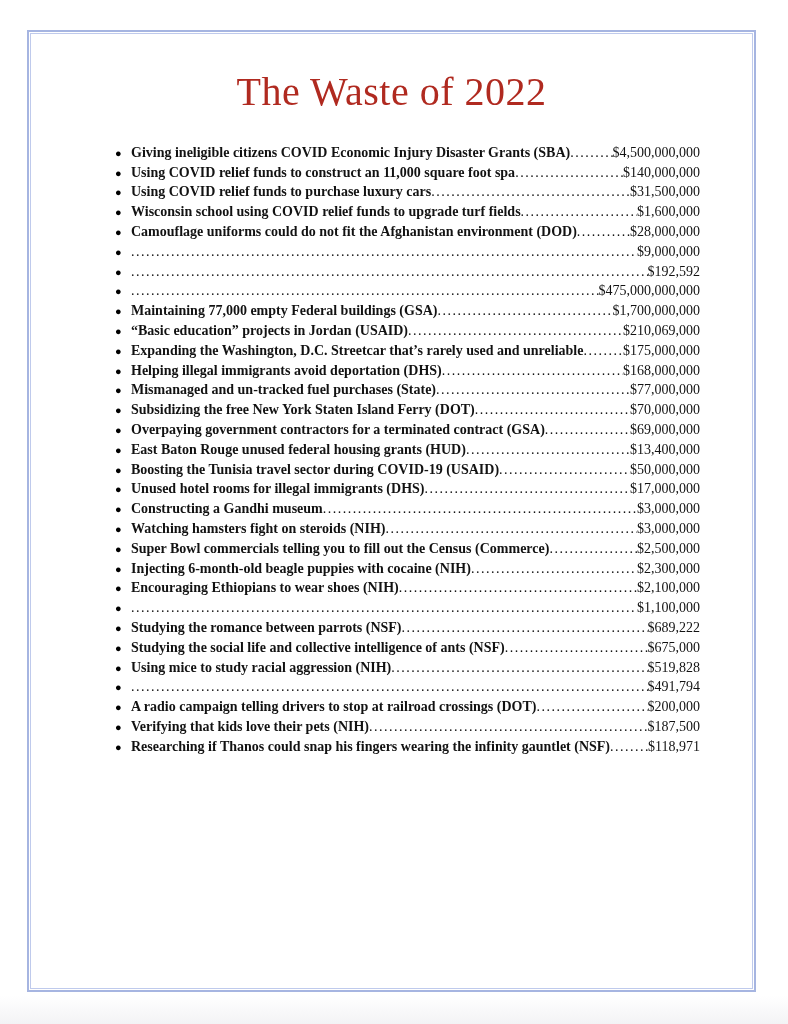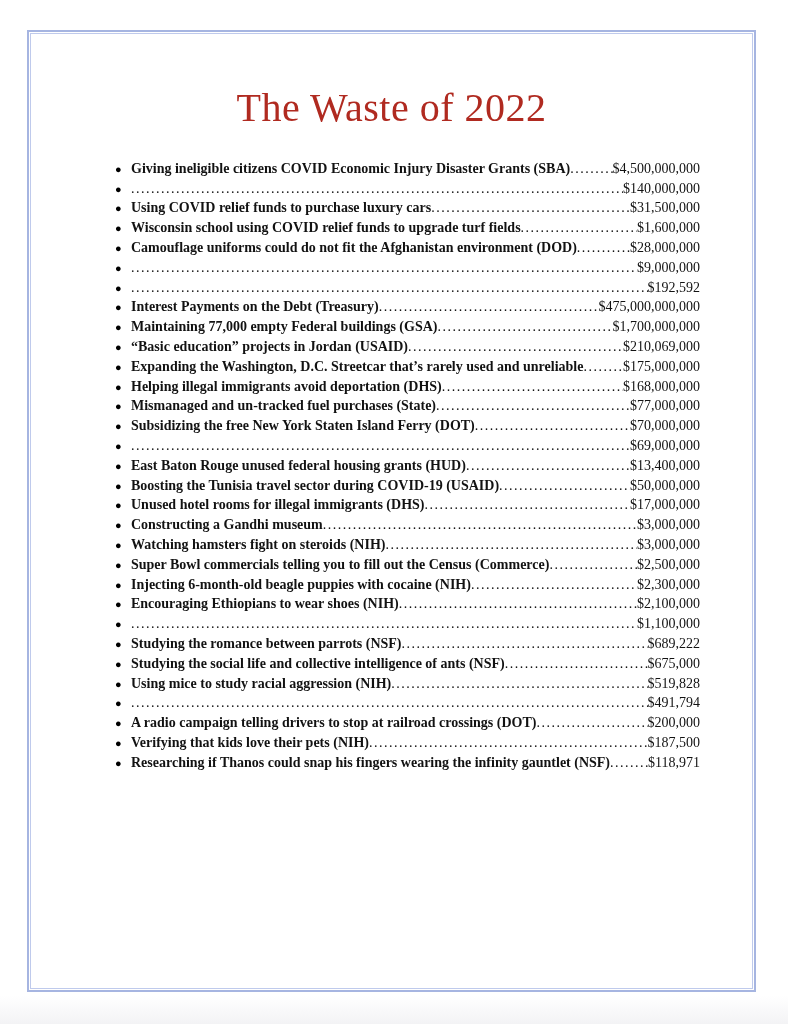--- a/index.html
+++ b/index.html
@@ -23,21 +23,21 @@
   }
   .page-bottom-shade {
     position: absolute;
     left: 0;
     top: 996px;
     width: 788px;
     height: 28px;
     background: linear-gradient(#ffffff, #f3f3f5);
   }
   .doc-title {
-    margin-top: 52px;
+    margin-top: 36px;
     text-align: center;
     font-size: 40px;
     line-height: 48px;
     font-weight: normal;
     letter-spacing: 0.5px;
   }
   .waste-list {
     margin-top: 21px;
     padding-left: 86px;
     padding-right: 54px;
@@ -84,20 +84,21 @@
     <div class="waste-list">
   <div class="row">
     <span class="bullet">●</span>
     <span class="label">Giving ineligible citizens COVID Economic Injury Disaster Grants (SBA)</span>
     <span class="leader"></span>
     <span class="amount">$4,500,000,000</span>
   </div>
 
   <div class="row">
     <span class="bullet">●</span>
+    <span class="label">Using COVID relief funds to construct an 11,000 square foot spa</span>
     <span class="leader"></span>
     <span class="amount">$140,000,000</span>
   </div>
 
   <div class="row">
     <span class="bullet">●</span>
     <span class="label">Using COVID relief funds to purchase luxury cars</span>
     <span class="leader"></span>
     <span class="amount">$31,500,000</span>
   </div>
@@ -123,21 +124,20 @@
   </div>
 
   <div class="row">
     <span class="bullet">●</span>
     <span class="leader"></span>
     <span class="amount">$192,592</span>
   </div>
 
   <div class="row">
     <span class="bullet">●</span>
-    <span class="label">Interest Payments on the Debt (Treasury)</span>
     <span class="leader"></span>
     <span class="amount">$475,000,000,000</span>
   </div>
 
   <div class="row">
     <span class="bullet">●</span>
     <span class="label">Maintaining 77,000 empty Federal buildings (GSA)</span>
     <span class="leader"></span>
     <span class="amount">$1,700,000,000</span>
   </div>
@@ -172,20 +172,21 @@
 
   <div class="row">
     <span class="bullet">●</span>
     <span class="label">Subsidizing the free New York Staten Island Ferry (DOT)</span>
     <span class="leader"></span>
     <span class="amount">$70,000,000</span>
   </div>
 
   <div class="row">
     <span class="bullet">●</span>
+    <span class="label">Overpaying government contractors for a terminated contract (GSA)</span>
     <span class="leader"></span>
     <span class="amount">$69,000,000</span>
   </div>
 
   <div class="row">
     <span class="bullet">●</span>
     <span class="label">East Baton Rouge unused federal housing grants (HUD)</span>
     <span class="leader"></span>
     <span class="amount">$13,400,000</span>
   </div>

